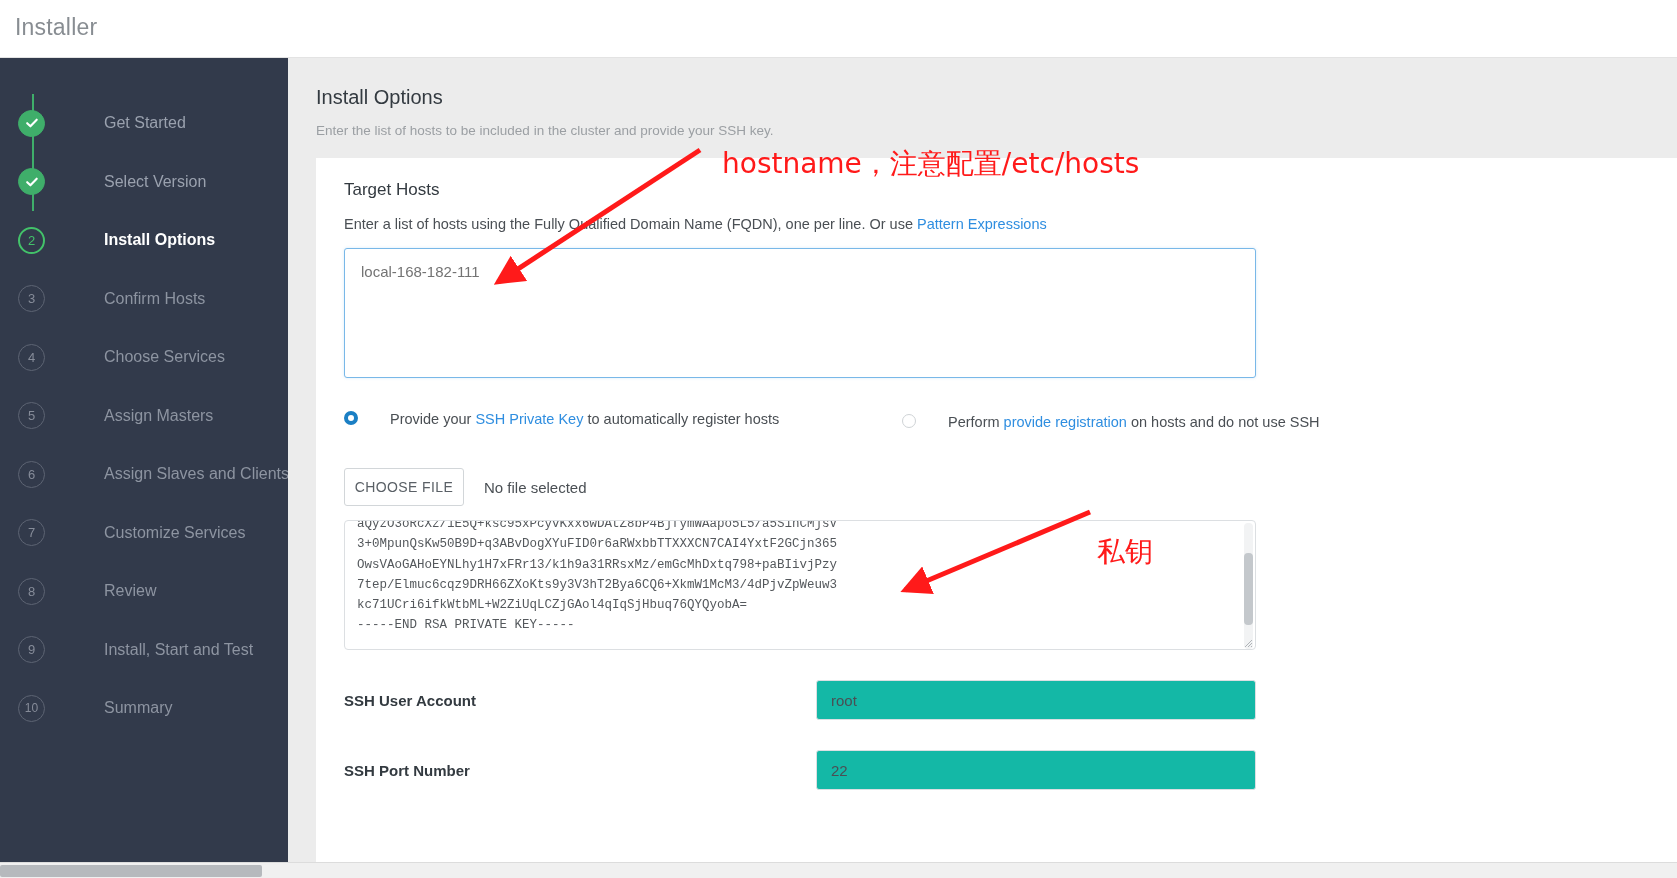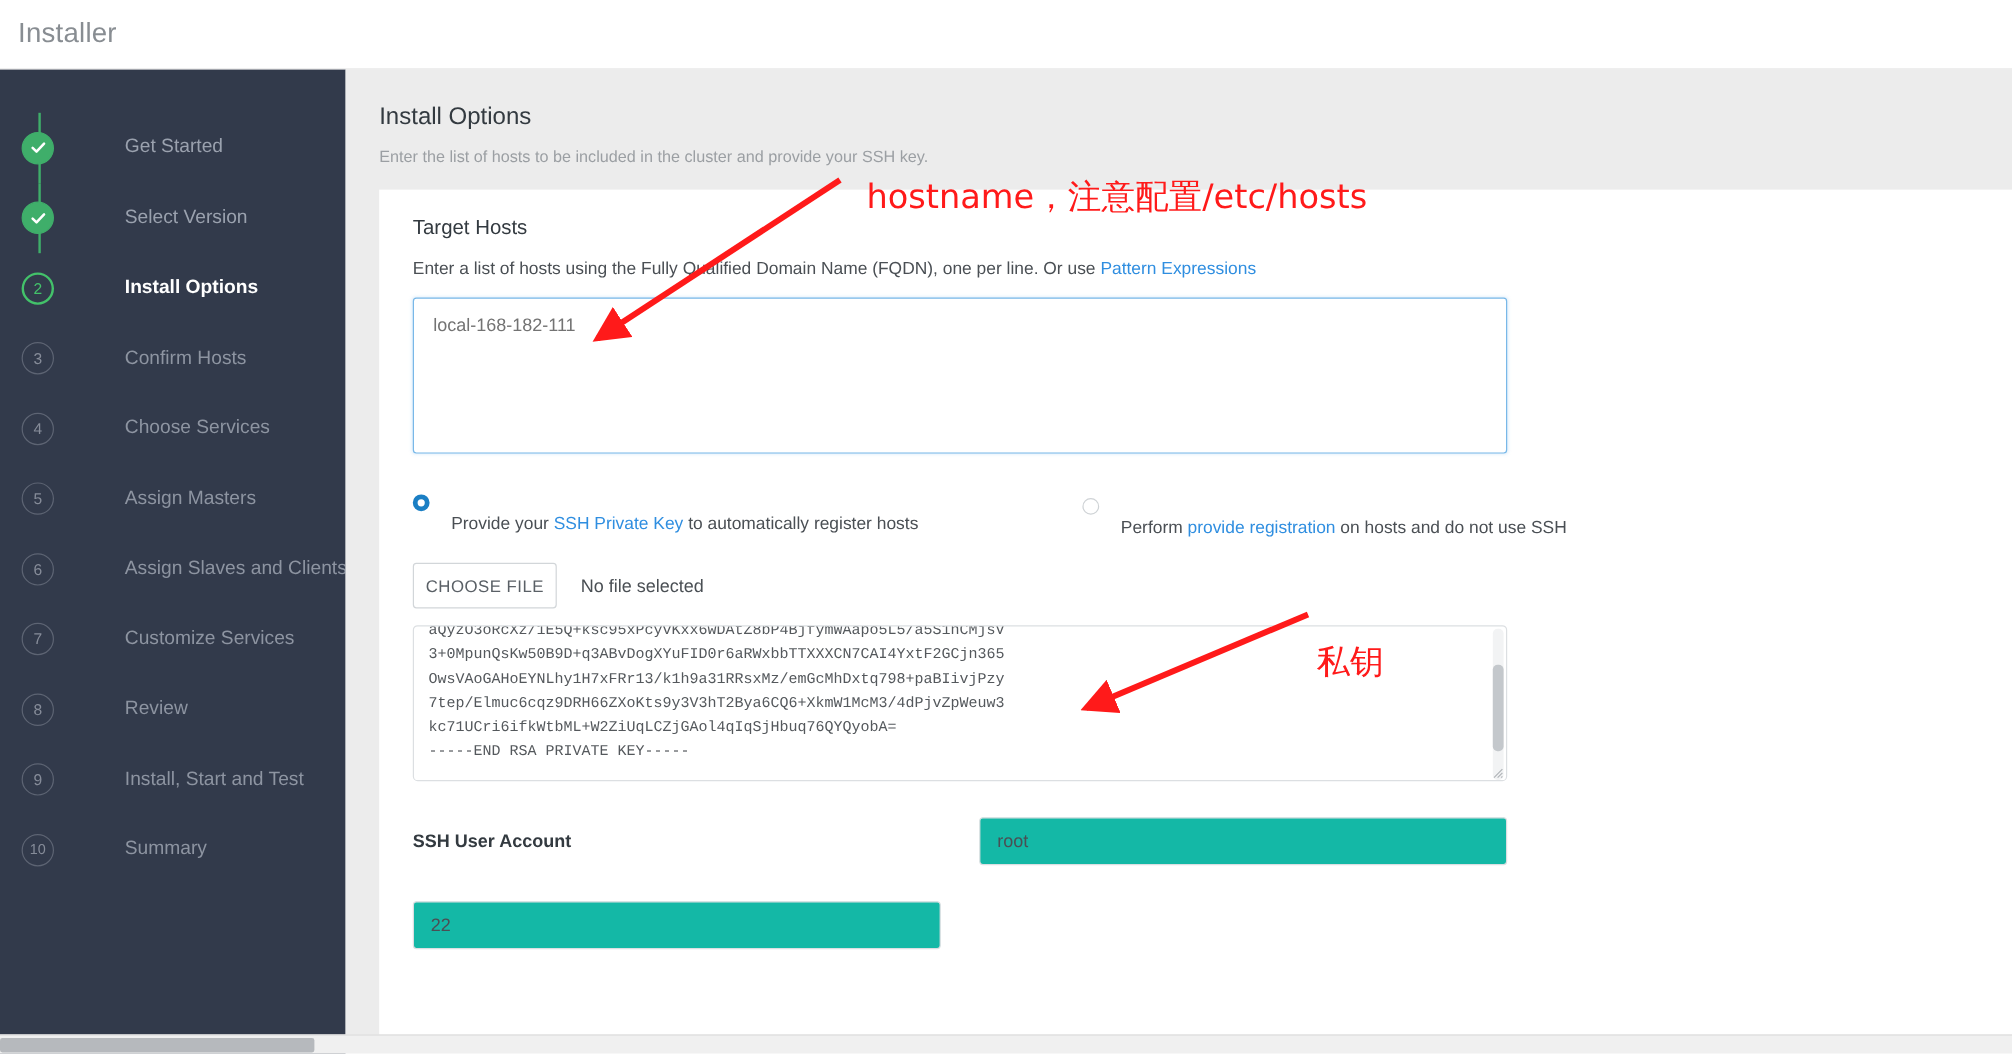--- a/index.html
+++ b/index.html
@@ -78,21 +78,21 @@
     border: 1px solid #79b8e8; border-radius: 3px;
     padding: 14px 16px; font-size: 15px; color: #737373;
     background: #fff; resize: none; outline: none;
     font-family: "Liberation Sans", sans-serif;
     box-shadow: 0 0 3px rgba(100,170,230,.25);
   }
 
   .hr-title { margin-top: 28px; font-size: 17px; color: #333a40; }
 
   .radio-row { margin-top: 26px; position: relative; height: 52px; }
-  .radio-opt { position: absolute; display: flex; align-items: flex-start; flex-direction: column; }
+  .radio-opt { position: absolute; display: flex; align-items: flex-start; }
   .radio-opt.left { left: 0; width: 470px; }
   .radio-opt.right { left: 558px; width: 620px; top: 3px; }
   .radio {
     width: 14px; height: 14px; border-radius: 50%; flex: 0 0 auto;
     margin-top: 3px; background: #fff;
   }
   .radio.on { border: 4px solid #1b7fc4; }
   .radio.off { border: 1px solid #cfd3d6; }
   .radio-label { margin-left: 32px; font-size: 14.5px; color: #4a4f54; line-height: 1.55; }
 
@@ -266,20 +266,21 @@
             <path d="M9 2 L2 9 M9 5 L5 9 M9 8 L8 9" stroke="#b0b4b8" stroke-width="1" fill="none"></path>
           </svg>
         </div>
 
         <div class="field-row">
           <div class="field-label">SSH User Account</div>
           <input class="field-input" value="root" style="">
         </div>
 
         <div class="field-row">
+          <div class="field-label">SSH Port Number</div>
           <input class="field-input" value="22" style="">
         </div>
 
       </div>
     </div>
   </div>
 
   <svg class="annot-layer">
     <defs>
       <marker id="arrowhead" markerWidth="6" markerHeight="6" refX="5" refY="3" orient="auto">

